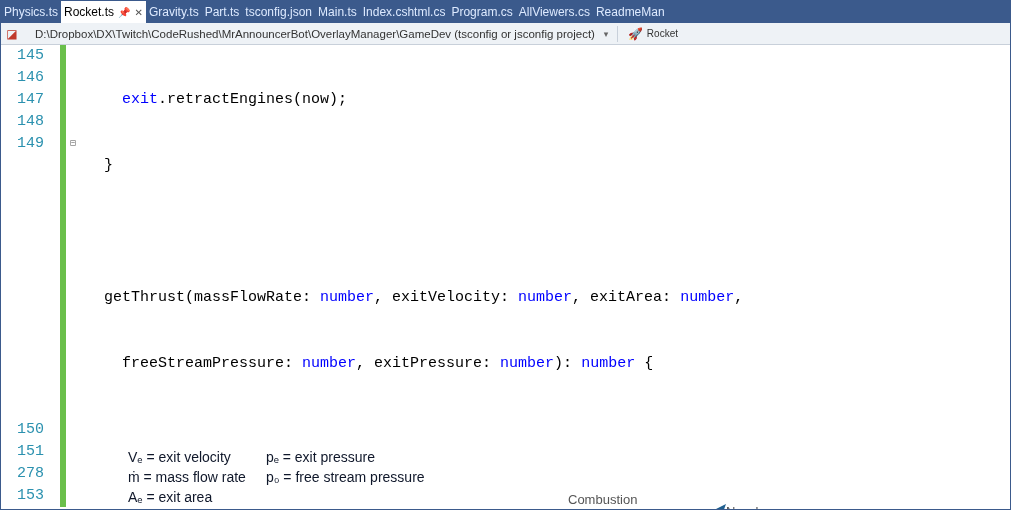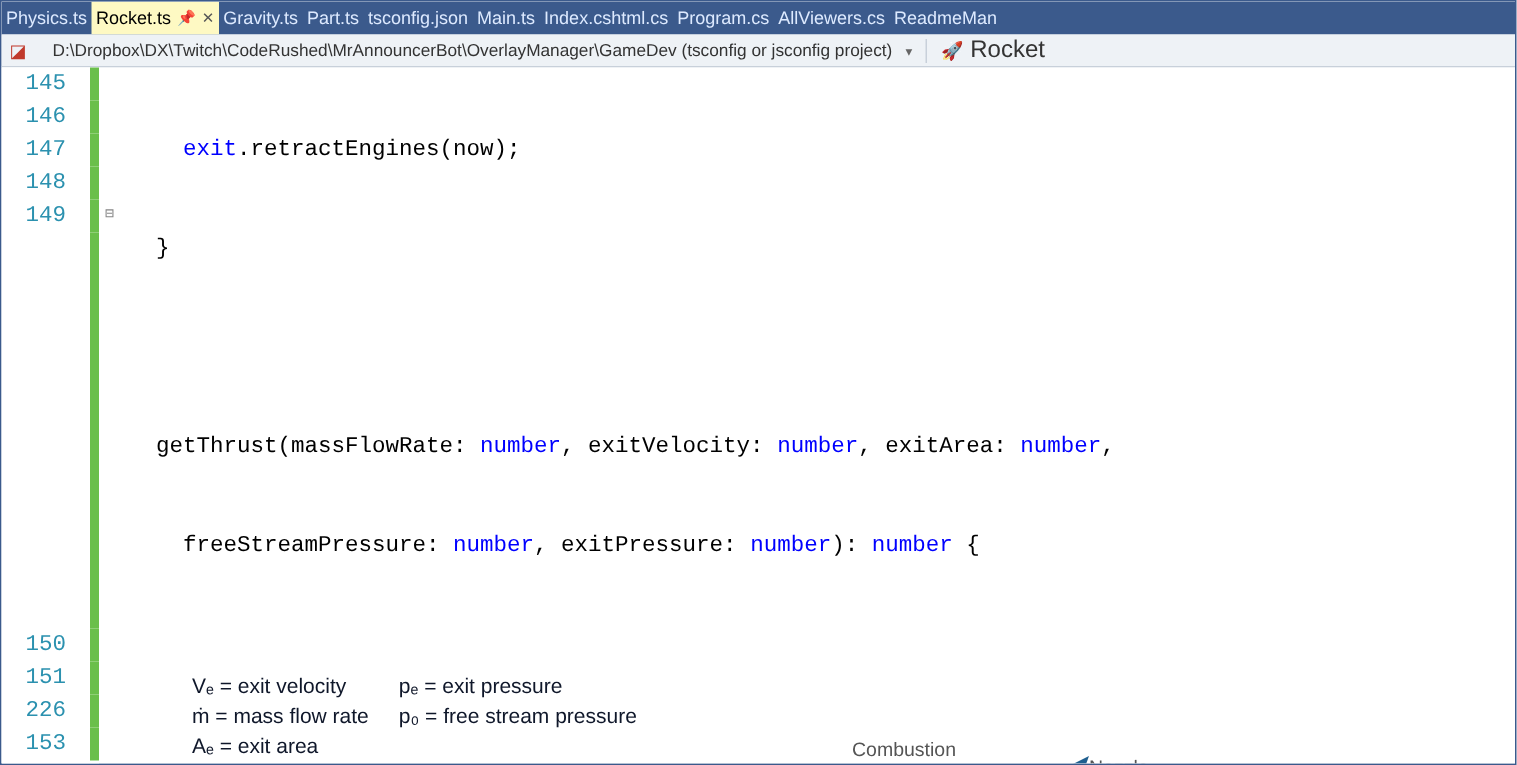--- a/index.html
+++ b/index.html
@@ -23,21 +23,21 @@
       padding: 2px 3px;
       color: #ddeaff;
       font-size: 12px;
       white-space: nowrap;
       display: flex;
       align-items: center;
       gap: 4px;
       cursor: pointer;
     }
     .tab.active {
-      background: #fef9c3;
+      background: #ffffff;
       color: #000;
     }
     .tab .pin {
       font-size: 10px;
       color: #a77;
     }
     .tab .close {
       font-size: 10px;
       color: #555;
     }
@@ -70,21 +70,21 @@
       font-size: 9px;
       cursor: pointer;
     }
     .nav-sep {
       width: 1px; height: 16px; background: #c8d0da;
     }
     .nav-right {
       display: flex; align-items: center; gap: 4px; padding-left: 6px;
     }
     .rocket-glyph { color: #cc7a00; font-size: 12px; }
-    .nav-member { font-size: 16px; color:#333; }
+    .nav-member { font-size: 10px; color:#333; }
     .editor {
       display: flex;
       height: calc(100% - 44px);
       background: #fff;
       font-family: Consolas, "Courier New", monospace;
       font-size: 15px;
       line-height: 22px;
     }
     .gutter {
       width: 59px;
@@ -191,21 +191,21 @@
 <div class="editor">
   <div class="gutter">
     <div class="ln">145</div>
     <div class="ln">146</div>
     <div class="ln">147</div>
     <div class="ln">148</div>
     <div class="ln">149</div>
     <div class="gutter-spacer"></div>
     <div class="ln">150</div>
     <div class="ln">151</div>
-    <div class="ln">226</div>
+    <div class="ln">278</div>
     <div class="ln">153</div>
   </div>
   <div class="change-bar">
     <div class="mark"></div>
       <div class="mark"></div>
       <div class="mark"></div>
       <div class="mark"></div>
       <div class="mark"></div>
     <div class="mark" style="height:264px"></div>
     <div class="mark"></div>

